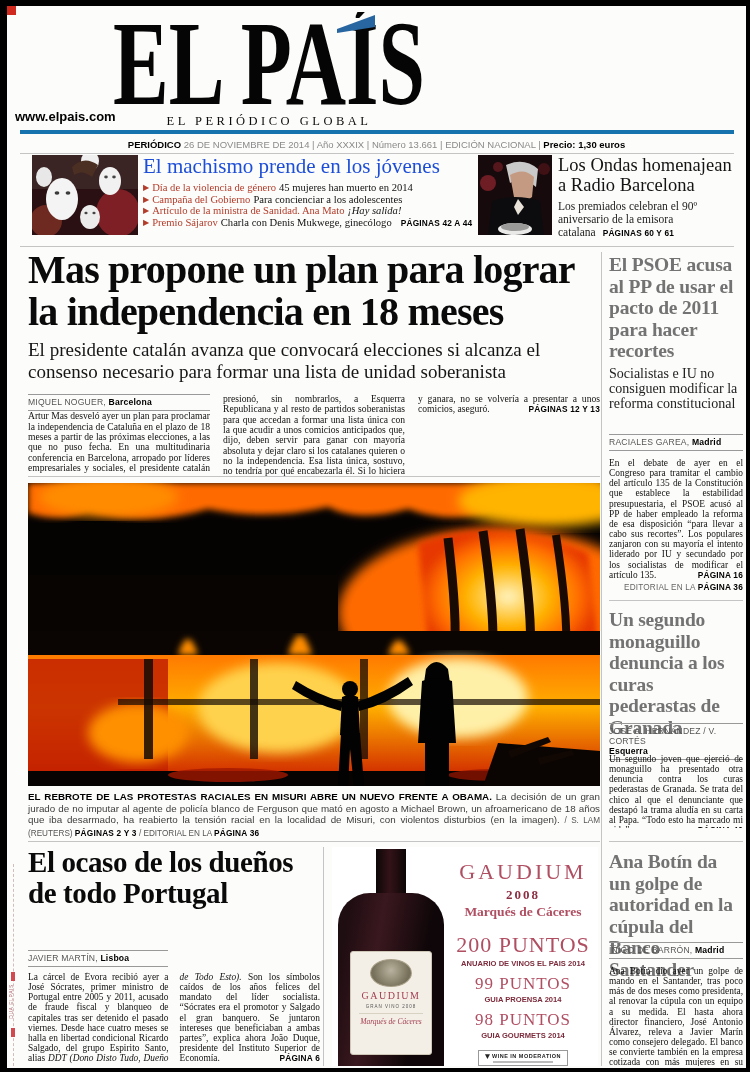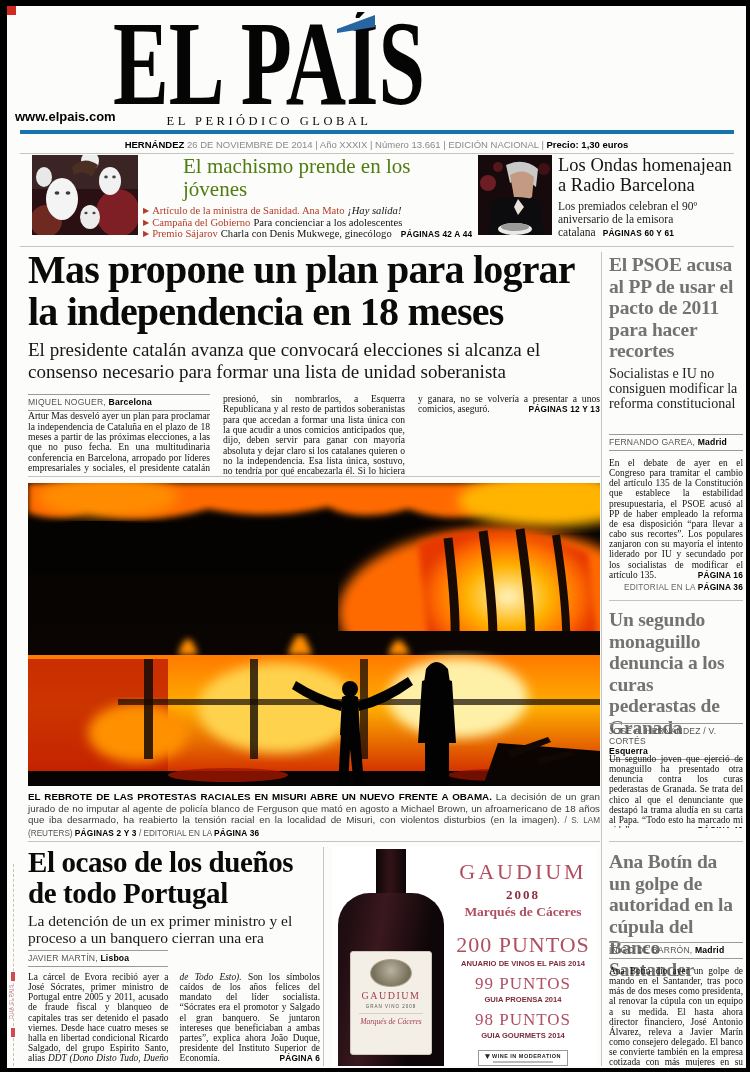--- a/index.html
+++ b/index.html
@@ -12,21 +12,21 @@
   .corner-mark{position:absolute;left:0;top:0;width:9px;height:9px;background:#cf2a1d;}
   .mast-url{position:absolute;left:8px;top:103px;font-family:"Liberation Sans",sans-serif;font-size:13px;font-weight:bold;color:#000;}
   .mast-logo{position:absolute;left:104px;top:6px;width:316px;height:102px;}
   .mast-tagline{position:absolute;left:104px;top:108px;width:316px;text-align:center;font-size:12.5px;letter-spacing:3.5px;color:#0d0d0d;}
   .rule-blue{position:absolute;left:13px;top:124px;width:714px;height:4px;background:#1673ad;}
   .mast-dateline{position:absolute;left:0;top:133px;width:739px;text-align:center;font-family:"Liberation Sans",sans-serif;font-size:9.5px;color:#8a8a8a;}
   .mast-dateline b{color:#000;}
   
   .tz-img{position:absolute;top:149px;overflow:hidden;}
   .tz-left-content{position:absolute;left:136px;top:149px;width:336px;}
-  .tz-head{font-size:21px;line-height:23px;color:#4d7c0f;margin-left:40px;}
+  .tz-head{font-size:21px;line-height:23px;color:#1d4ed8;}
   .tz-bullets{margin-top:4px;font-size:10.6px;line-height:11.7px;color:#111;}
   .arrow{color:#b43c2a;font-size:8px;vertical-align:1px;margin-right:3px;}
   .t-lead{color:#b43c2a;margin-right:3px;}
   .it{font-style:italic;}
   .pgref{font-family:"Liberation Sans",sans-serif;font-weight:bold;font-size:8.3px;color:#000;letter-spacing:.2px;}
   .tz-right-content{position:absolute;left:551px;top:150px;width:182px;}
   .tz-head2{font-size:18.5px;line-height:19.5px;color:#141414;}
   .tz-sub{margin-top:5px;font-size:11.5px;line-height:13px;color:#222;}
   .tz-sub .pgref{margin-left:7px;text-align:center;}
   
@@ -92,21 +92,21 @@
 
   <div class="mast-url sans">www.elpais.com</div>
   <div class="mast-logo">
     <svg width="316" height="102" viewBox="0 0 316 102">
       <text x="158" y="92" text-anchor="middle" textLength="312" lengthAdjust="spacingAndGlyphs" font-family="Liberation Serif, serif" font-weight="bold" font-size="120" fill="#050505">EL PAÍS</text>
       <polygon points="226,17 264,3 264,15 226,21" fill="#2766a0"></polygon>
     </svg>
   </div>
   <div class="mast-tagline">EL PERIÓDICO GLOBAL</div>
   <div class="rule-blue"></div>
-  <div class="mast-dateline"><b>HERNÁNDEZ</b><span> 26 DE NOVIEMBRE DE 2014 | Año XXXIX | Número 13.661 | EDICIÓN NACIONAL | </span><b>Precio: 1,30 euros</b></div>
+  <div class="mast-dateline"><b>PERIÓDICO</b><span> 26 DE NOVIEMBRE DE 2014 | Año XXXIX | Número 13.661 | EDICIÓN NACIONAL | </span><b>Precio: 1,30 euros</b></div>
   <div class="rule" style="left:13px;top:147px;width:714px;"></div>
 
   <div class="tz-img" style="left:25px;width:106px;height:80px;">
     <svg width="106" height="80" viewBox="0 0 106 80">
       <rect width="106" height="80" fill="#2a1013"></rect>
       <rect x="0" y="0" width="106" height="34" fill="#3b2424"></rect>
       <ellipse cx="86" cy="58" rx="22" ry="24" fill="#7e1f26"></ellipse>
       <ellipse cx="14" cy="66" rx="16" ry="16" fill="#6e2a20"></ellipse>
       <ellipse cx="58" cy="6" rx="9" ry="10" fill="#efefef"></ellipse>
       <ellipse cx="12" cy="22" rx="8" ry="10" fill="#e8e8e8"></ellipse>
@@ -118,22 +118,23 @@
       <ellipse cx="82" cy="22" rx="1.8" ry="1.4" fill="#444"></ellipse>
       <ellipse cx="58" cy="62" rx="10" ry="12" fill="#ececec"></ellipse>
       <ellipse cx="54" cy="58" rx="1.6" ry="1.3" fill="#444"></ellipse>
       <ellipse cx="62" cy="58" rx="1.6" ry="1.3" fill="#444"></ellipse>
       <path d="M40,12 Q52,0 66,10 L60,22 Q50,14 42,20 Z" fill="#4a2f22"></path>
     </svg>
   </div>
   <div class="tz-left-content">
     <div class="tz-head">El machismo prende en los jóvenes</div>
     <div class="tz-bullets">
+      <div><span class="arrow">▶</span><span class="t-lead">Día de la violencia de género</span><span>45 mujeres han muerto en 2014</span></div>
+      <div><span class="arrow">▶</span><span class="t-lead">Campaña del Gobierno</span><span>Para concienciar a los adolescentes</span></div>
       <div><span class="arrow">▶</span><span class="t-lead">Artículo de la ministra de Sanidad. Ana Mato</span><span class="it">¡Hay salida!</span></div>
-      <div><span class="arrow">▶</span><span class="t-lead">Campaña del Gobierno</span><span>Para concienciar a los adolescentes</span></div>
       <div><span class="arrow">▶</span><span class="t-lead">Premio Sájarov</span><span>Charla con Denis Mukwege, ginecólogo</span><span class="pgref" style="margin-left:9px;">PÁGINAS 42 A 44</span></div>
     </div>
   </div>
 
   <div class="tz-img" style="left:471px;width:74px;height:80px;">
     <svg width="74" height="80" viewBox="0 0 74 80">
       <rect width="74" height="80" fill="#170a0c"></rect>
       <circle cx="10" cy="28" r="8" fill="#6e1d24"></circle>
       <circle cx="20" cy="12" r="5" fill="#55161c"></circle>
       <circle cx="66" cy="14" r="6" fill="#3f1014"></circle>
@@ -223,41 +224,40 @@
     </svg>
   </div>
   <div class="caption">
     <span class="cap-lead">EL REBROTE DE LAS PROTESTAS RACIALES EN MISURI ABRE UN NUEVO FRENTE A OBAMA.</span><span> La decisión de un gran jurado de no imputar al agente de policía blanco de Ferguson que mató en agosto a Michael Brown, un afroamericano de 18 años que iba desarmado, ha reabierto la tensión racial en la localidad de Misuri, con violentos disturbios (en la imagen). </span><span class="cap-credit">/ S. LAM (REUTERS) </span><span class="pgref">PÁGINAS 2 Y 3</span><span class="cap-credit"> / EDITORIAL EN LA </span><span class="pgref">PÁGINA 36</span>
   </div>
   <div class="rule" style="left:21px;top:835px;width:572px;"></div>
 
   <div class="sb-h" style="top:248px;">El PSOE acusa al PP de usar el pacto de 2011 para hacer recortes</div>
   <div class="sb-sub" style="top:360px;">Socialistas e IU no consiguen modificar la reforma constitucional</div>
   <div class="sb-by" style="top:428px;">
-    <div class="byline" style="margin-bottom:0;"><span class="by-name">FERNANDO GAREA,</span> <span class="by-place">Madrid</span></div>
+    <div class="byline" style="margin-bottom:0;"><span class="by-name">RACIALES GAREA,</span> <span class="by-place">Madrid</span></div>
   </div>
   <div class="sb-bd" style="top:452px;height:122px;"><span>En el debate de ayer en el Congreso para tramitar el cambio del artículo 135 de la Constitución que establece la estabilidad presupuestaria, el PSOE acusó al PP de haber empleado la reforma de esa disposición “para llevar a cabo sus recortes”. Los populares zanjaron con su mayoría el intento liderado por IU y secundado por los socialistas de modificar el artículo 135. </span><span class="pgref fr">PÁGINA 16</span></div>
   <div class="editorial" style="top:576px;"><span>EDITORIAL EN LA </span><b>PÁGINA 36</b></div>
   <div class="rule" style="left:602px;top:594px;width:134px;"></div>
 
   <div class="sb-h" style="top:603px;">Un segundo monaguillo denuncia a los curas pederastas de Granada</div>
   <div class="sb-by" style="top:717px;">
     <div class="byline stack" style="margin-bottom:0;"><span class="by-name">JOSÉ A. HERNÁNDEZ / V. CORTÉS</span> <span class="by-place">Esquerra</span></div>
   </div>
   <div class="sb-bd" style="top:748px;height:74px;"><span>Un segundo joven que ejerció de monaguillo ha presentado otra denuncia contra los curas pederastas de Granada. Se trata del chico al que el denunciante que destapó la trama aludía en su carta al Papa. “Todo esto ha marcado mi vida”, reconoce. </span><span class="pgref fr">PÁGINA 40</span></div>
   <div class="rule" style="left:602px;top:835px;width:134px;"></div>
 
   <div class="sb-h" style="top:845px;">Ana Botín da un golpe de autoridad en la cúpula del Banco Santander</div>
   <div class="sb-by" style="top:936px;">
     <div class="byline" style="margin-bottom:0;"><span class="by-name">ÍÑIGO DE BARRÓN,</span> <span class="by-place">Madrid</span></div>
   </div>
   <div class="sb-bd" style="top:960px;height:100px;"><span>Ana Botín dio ayer un golpe de mando en el Santander, tras poco más de dos meses como presidenta, al renovar la cúpula con un equipo a su medida. El hasta ahora director financiero, José Antonio Álvarez, releva a Javier Marín como consejero delegado. El banco se convierte también en la empresa cotizada con más mujeres en su consejo. </span></div>
 
   <div class="pt-h">El ocaso de los dueños de todo Portugal</div>
-  <div class="pt-sub">La detención de un ex primer ministro y el proceso a un banquero cierran una era</div>
   <div class="pt-by">
     <div class="byline" style="margin-bottom:0;"><span class="by-name">JAVIER MARTÍN,</span> <span class="by-place">Lisboa</span></div>
   </div>
   <div class="pt-cols"><span>La cárcel de Évora recibió ayer a José Sócrates, primer ministro de Portugal entre 2005 y 2011, acusado de fraude fiscal y blanqueo de capitales tras ser detenido el pasado viernes. Desde hace cuatro meses se halla en libertad condicional Ricardo Salgado, del grupo Espirito Santo, alias </span><span class="it">DDT (Dono Disto Tudo, Dueño de Todo Esto).</span><span> Son los símbolos caídos de los años felices del mandato del líder socialista. “Sócrates era el promotor y Salgado el gran banquero. Se juntaron intereses que beneficiaban a ambas partes”, explica ahora João Duque, presidente del Instituto Superior de Economía. </span><span class="pgref fr">PÁGINA 6</span></div>
 
   <div class="vrule" style="left:316px;top:841px;height:219px;"></div>
 
   <div class="ad">
     <div class="bottle">
       <div class="bt-neck"></div>

